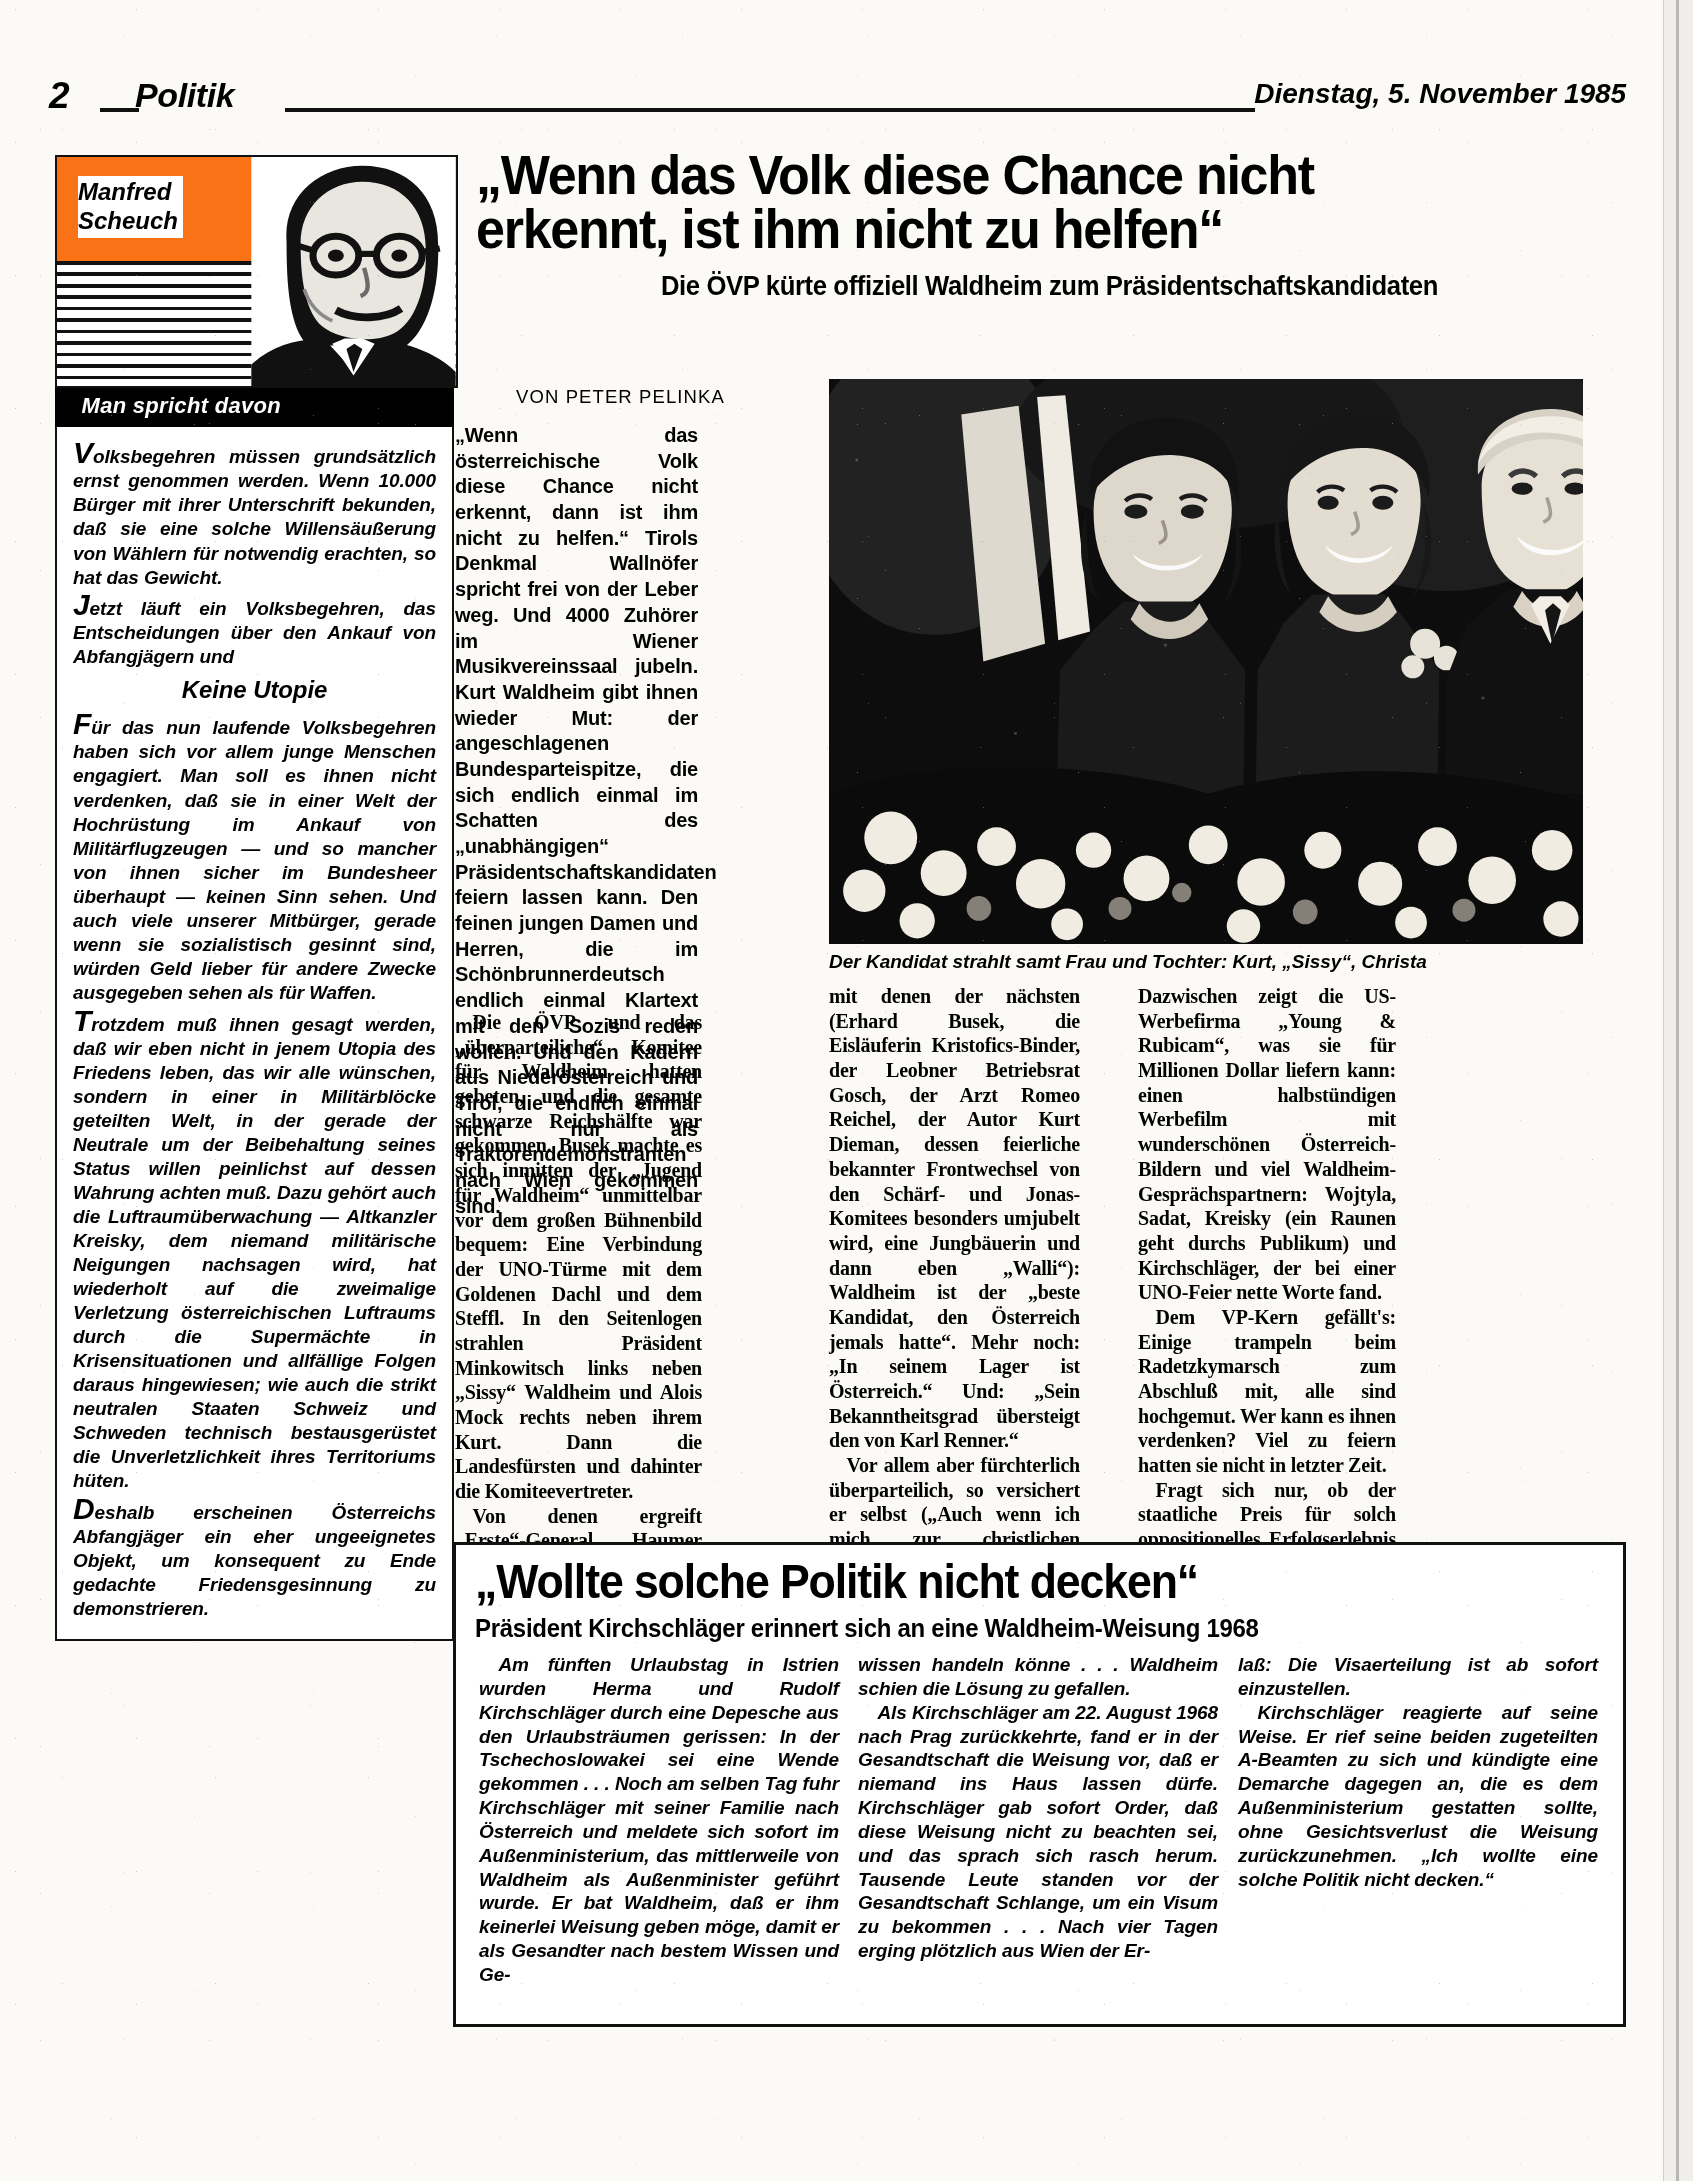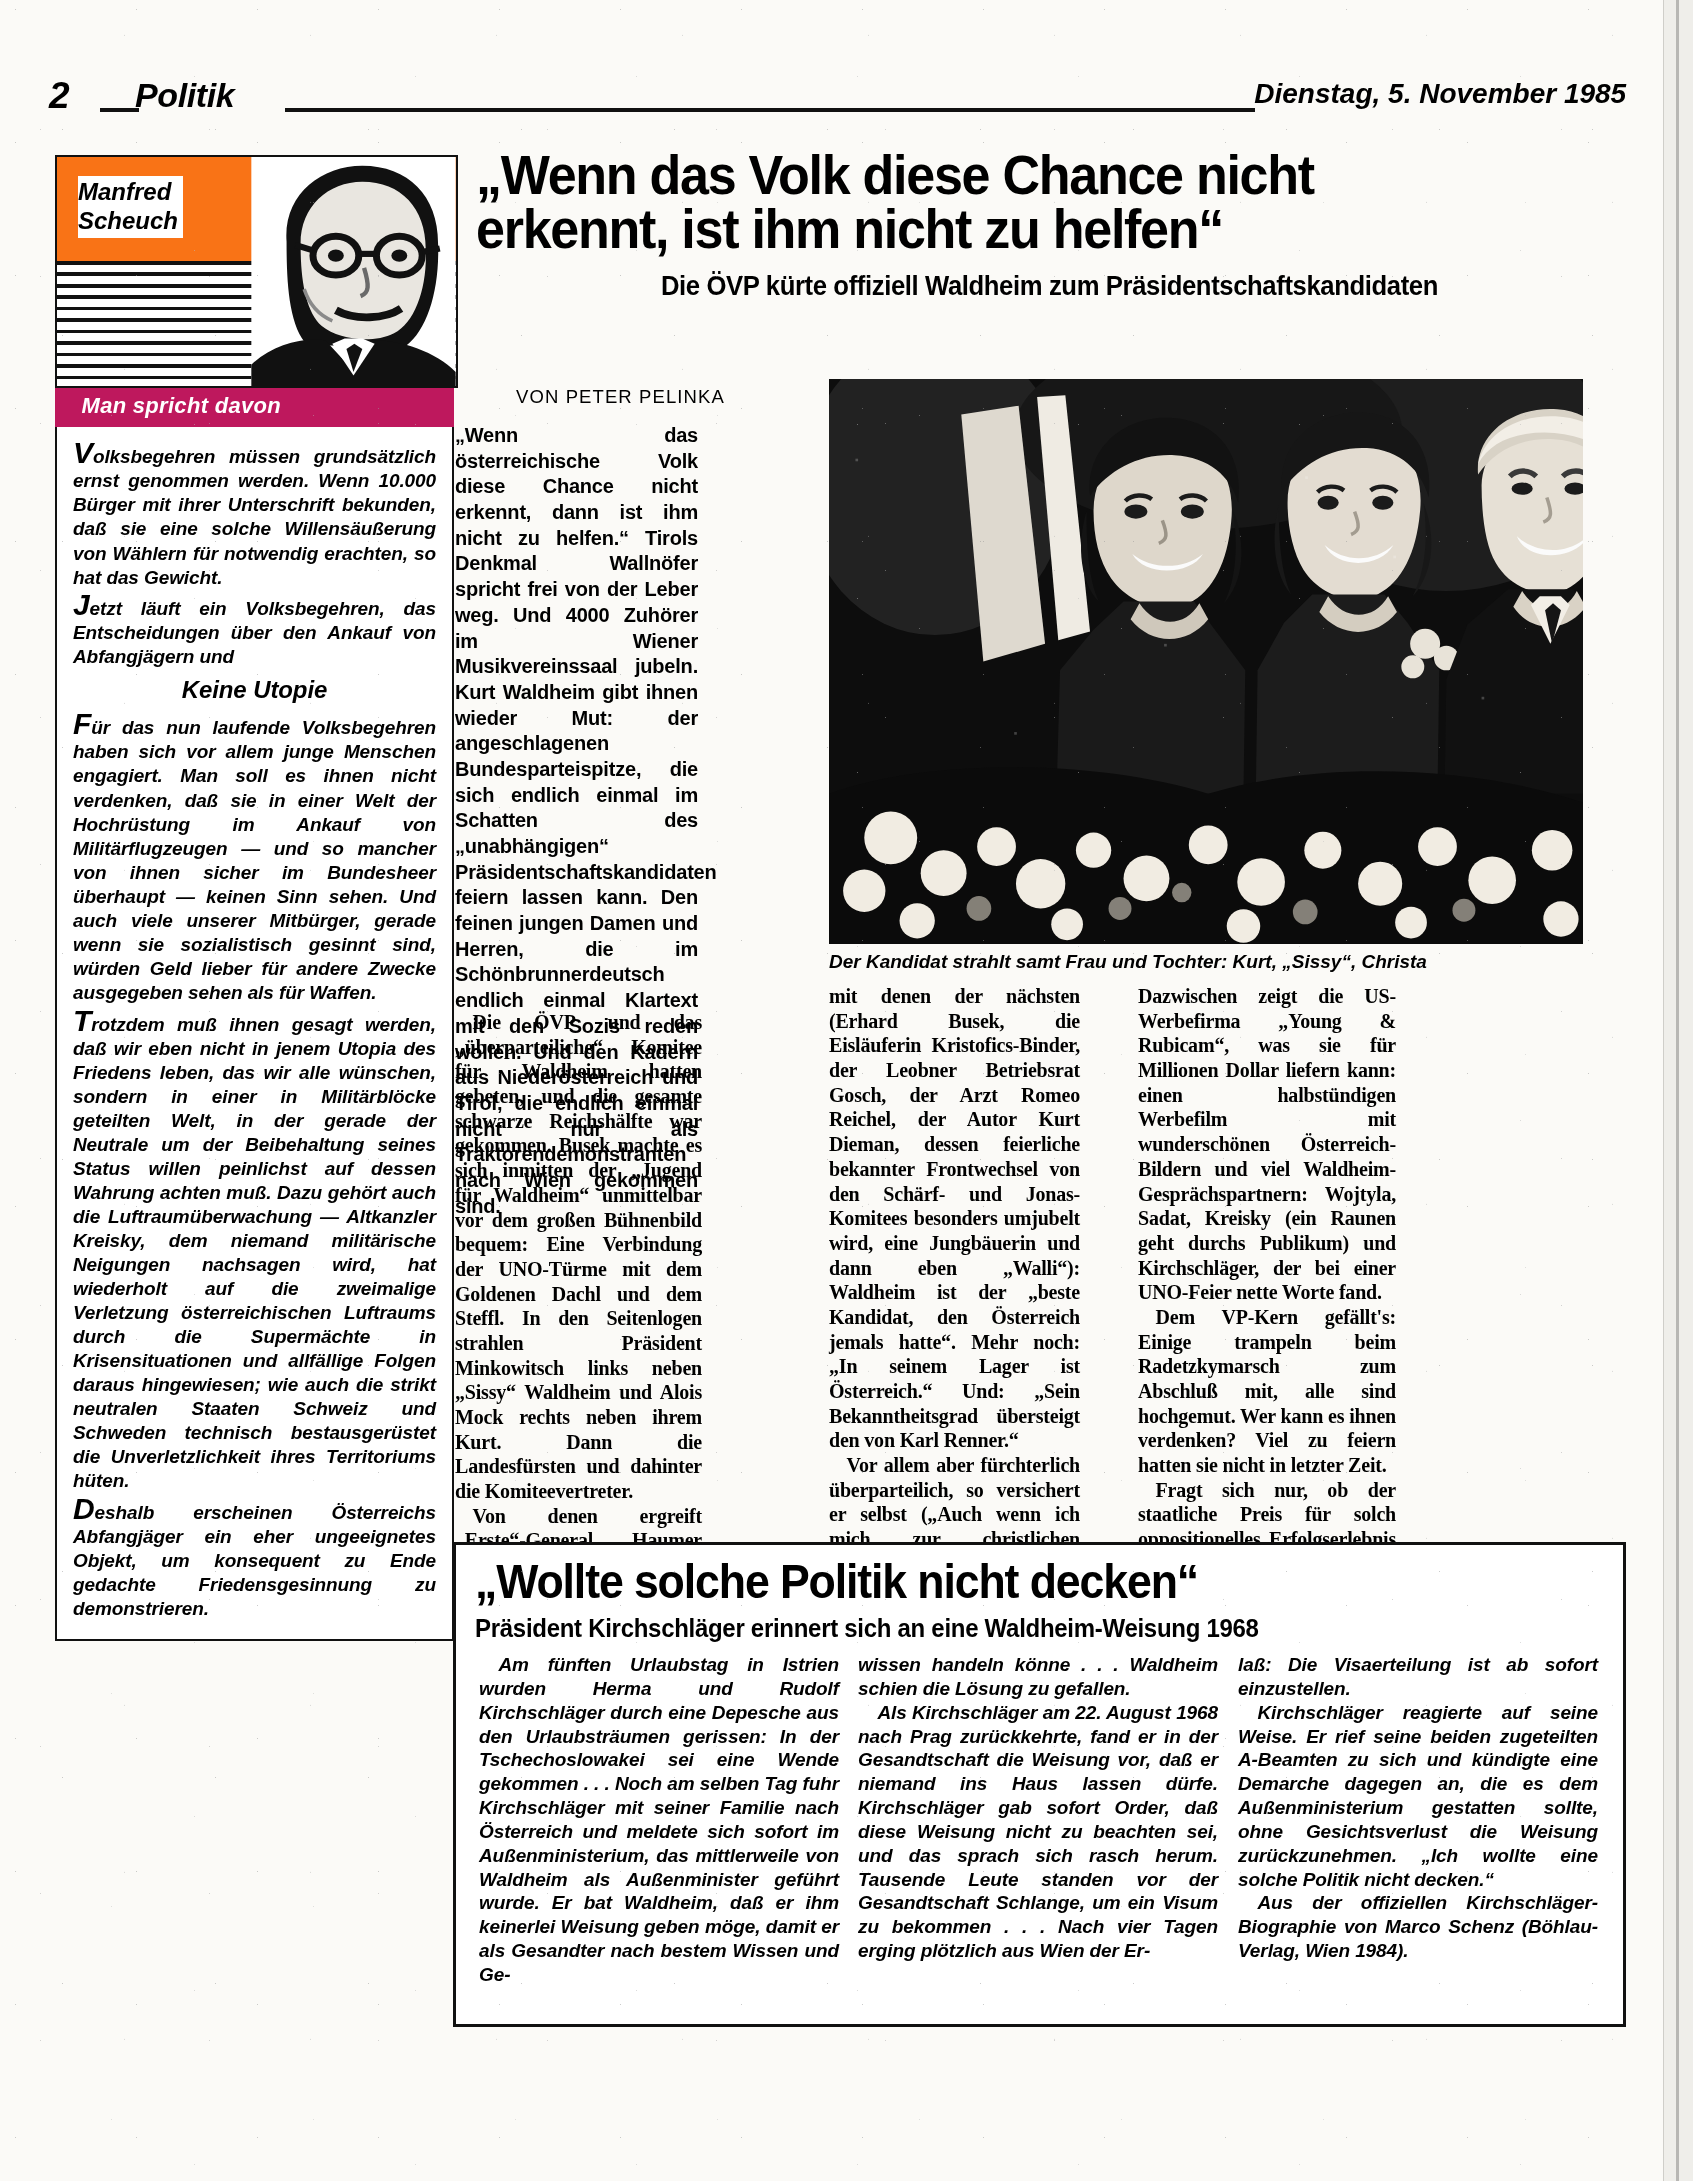--- a/index.html
+++ b/index.html
@@ -42,21 +42,21 @@
   
   .leftcol{position:absolute;left:55px;top:155px;width:399px;}
   .authorbox{position:relative;width:399px;height:229px;border:2.6px solid #111;
      background:#f97316;overflow:hidden;}
   .authorbox .stripes{position:absolute;left:0;top:104px;width:399px;height:125px;
      background:repeating-linear-gradient(to bottom,#111 0 3.5px,#fff 3.5px 11.5px);}
   .authorbox .name{position:absolute;left:21px;top:19.4px;font-weight:bold;font-style:italic;
      font-size:24px;line-height:1.18;z-index:3;background:#fff;padding:1.8px 5.3px 3.5px 0;}
   .portrait{position:absolute;right:0;top:0;width:205px;height:229px;overflow:hidden;}
   .portrait svg{display:block;}
-  .strapbar{position:relative;width:399px;height:39px;background:#be185d;margin-top:0;}
+  .strapbar{position:relative;width:399px;height:39px;background:#000000;margin-top:0;}
   .strapbar span{position:absolute;left:26.5px;top:5.3px;color:#fff;font-style:italic;font-weight:bold;
      font-size:22px;letter-spacing:0.3px;}
   .commentbox{position:relative;width:399px;border:2.6px solid #111;border-top:none;background:#fff;
      padding:12.4px 16px 16px 16px;box-sizing:border-box;}
   .commentbox p{margin:0 0 1.8px 0;font-style:italic;font-weight:bold;font-size:19px;
      line-height:1.265;text-align:justify;text-justify:inter-word;letter-spacing:-0.1px;}
   .dropcap:first-letter{font-size:30px;line-height:0.9;font-weight:bold;}
   .subhead{margin:5.3px 0 5.3px 0 !important;text-align:center !important;font-size:24px !important;
      font-weight:bold;font-style:italic;}
 
@@ -313,20 +313,19 @@
     <div class="bcol bc1">
       <p class="ind">Am fünften Urlaubstag in Istrien wurden Herma und Rudolf Kirchschläger durch eine Depesche aus den Urlaubsträumen gerissen: In der Tschechoslowakei sei eine Wende gekommen . . . Noch am selben Tag fuhr Kirchschläger mit seiner Familie nach Österreich und meldete sich sofort im Außenministerium, das mittlerweile von Waldheim als Außenminister geführt wurde. Er bat Waldheim, daß er ihm keinerlei Weisung geben möge, damit er als Gesandter nach bestem Wissen und Ge-</p>
     </div>
     <div class="bcol bc2">
       <p>wissen handeln könne . . . Waldheim schien die Lösung zu gefallen.</p>
       <p class="ind">Als Kirchschläger am 22. August 1968 nach Prag zurückkehrte, fand er in der Gesandtschaft die Weisung vor, daß er niemand ins Haus lassen dürfe. Kirchschläger gab sofort Order, daß diese Weisung nicht zu beachten sei, und das sprach sich rasch herum. Tausende Leute standen vor der Gesandtschaft Schlange, um ein Visum zu bekommen . . . Nach vier Tagen erging plötzlich aus Wien der Er-</p>
     </div>
     <div class="bcol bc3">
       <p>laß: Die Visaerteilung ist ab sofort einzustellen.</p>
       <p class="ind">Kirchschläger reagierte auf seine Weise. Er rief seine beiden zugeteilten A-Beamten zu sich und kündigte eine Demarche dagegen an, die es dem Außenministerium gestatten sollte, ohne Gesichtsverlust die Weisung zurückzunehmen. „Ich wollte eine solche Politik nicht decken.“</p>
-      <p class="ind">Aus der offiziellen Kirchschläger-Biographie von Marco Schenz (Böhlau-Verlag, Wien 1984).</p>
     </div>
   </div>
 
   <div class="noise"></div>
   <div class="rightedge"></div>
 </div>
 
 
 </body></html>

